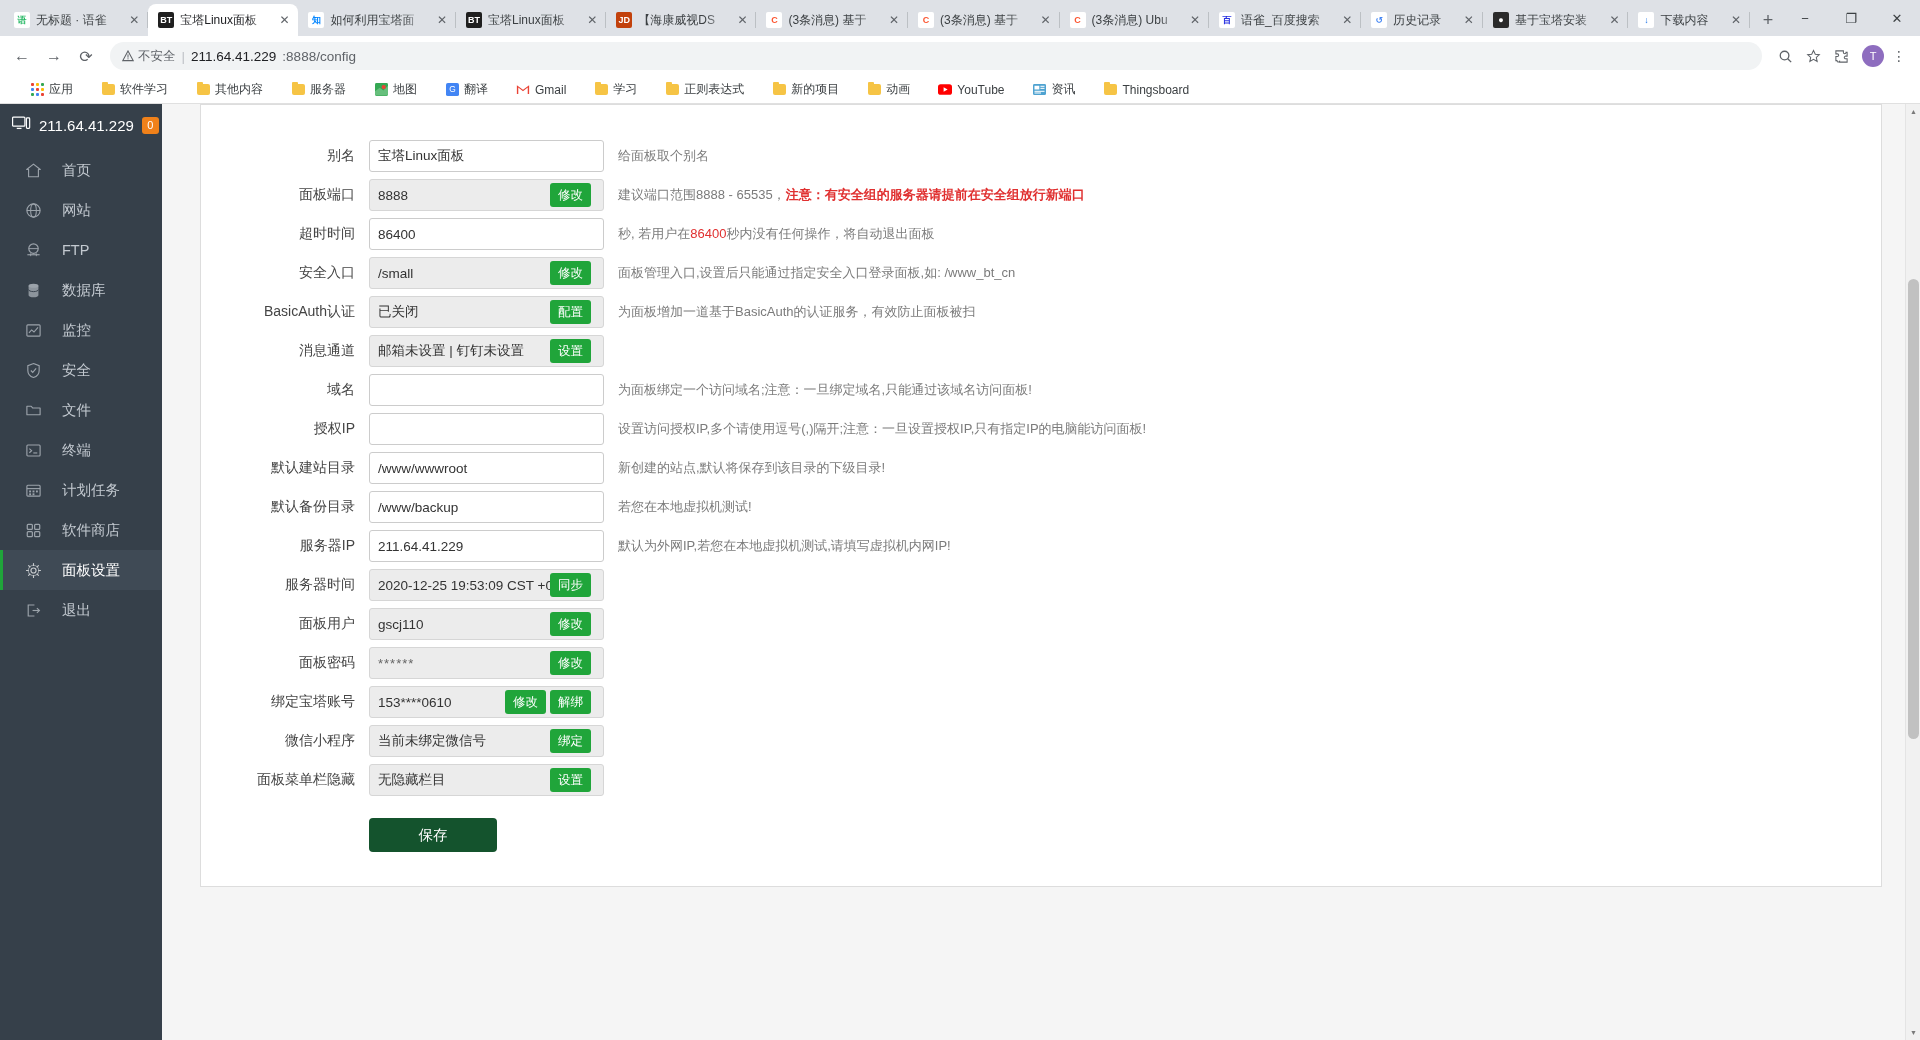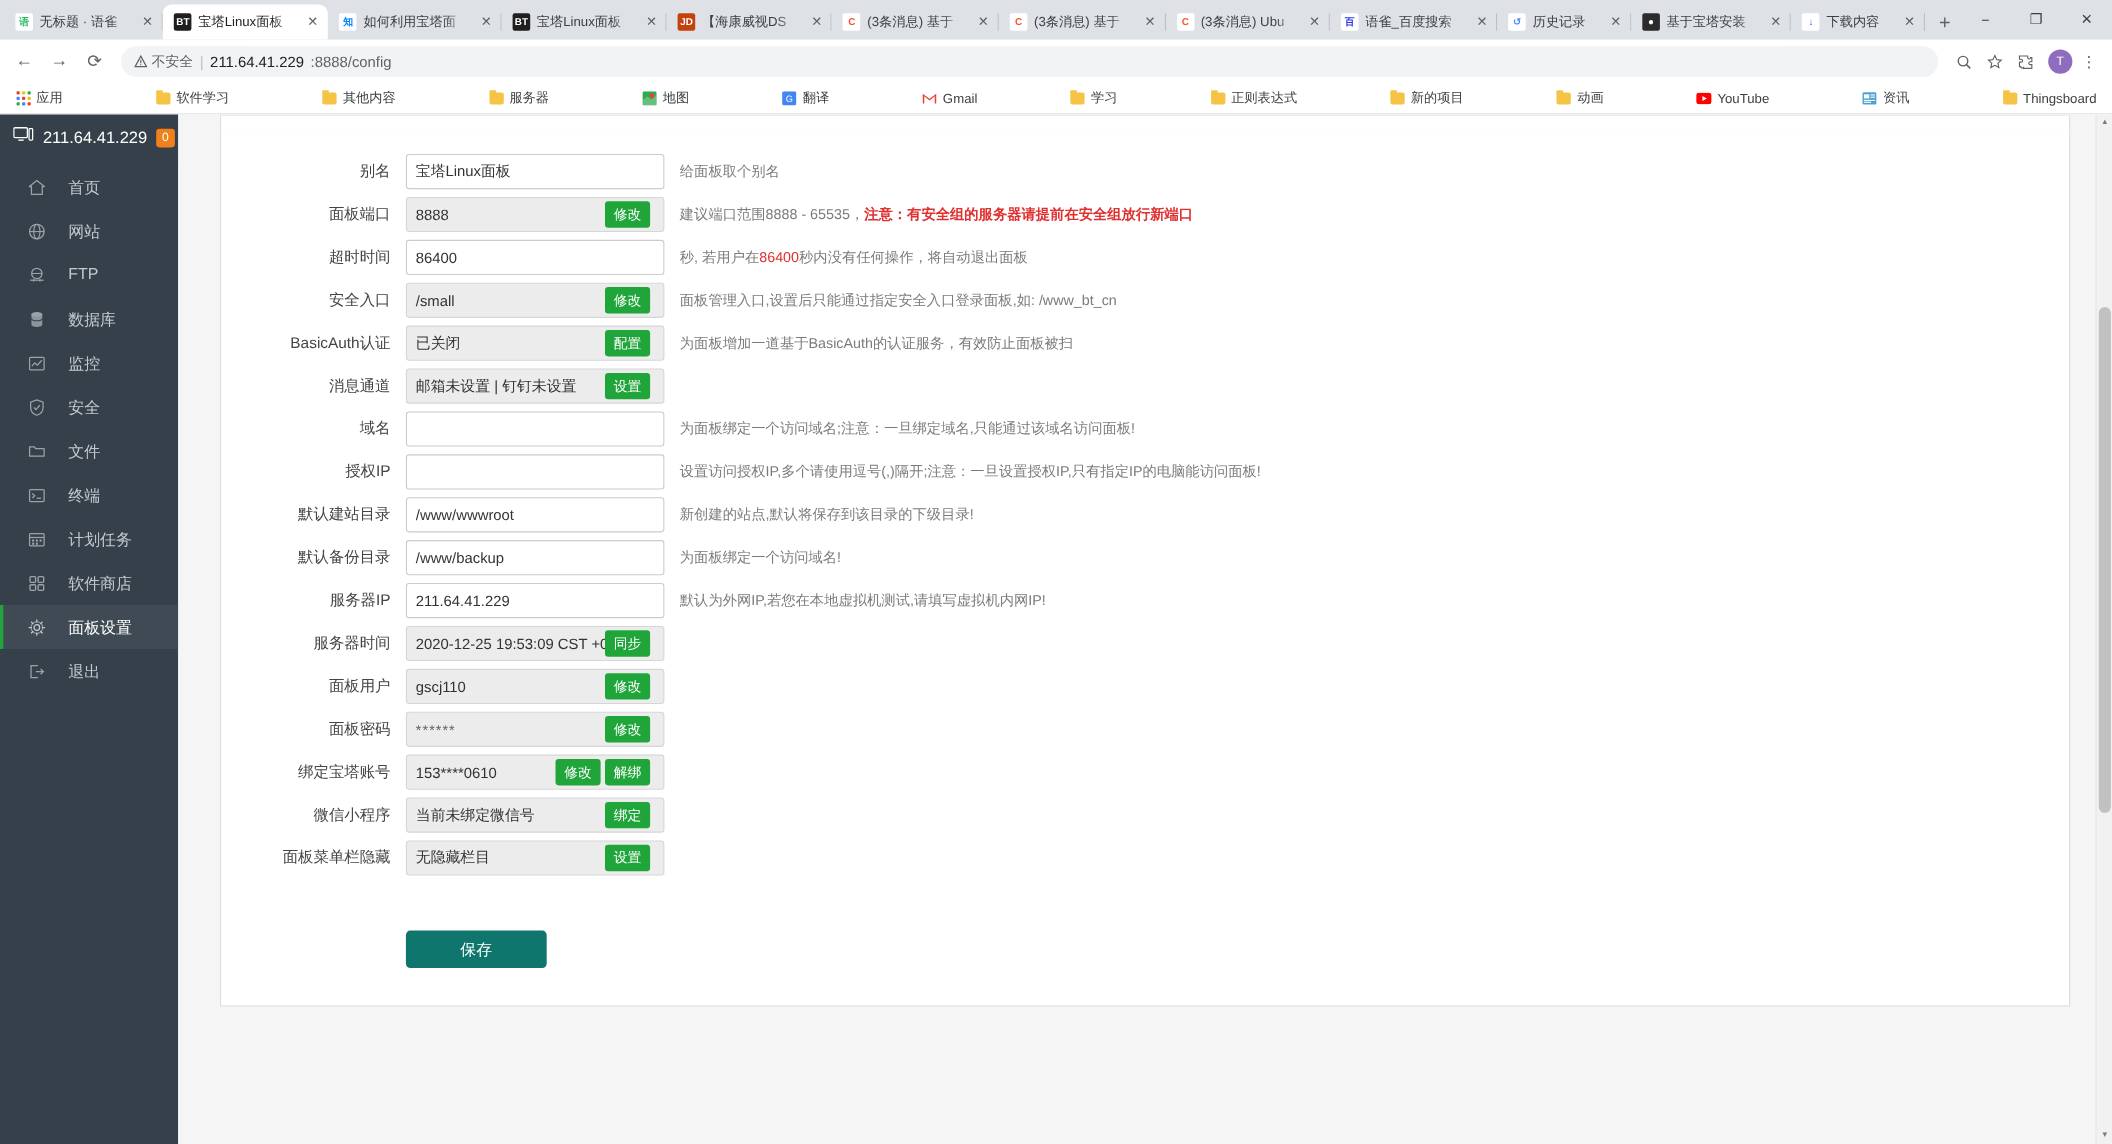--- a/index.html
+++ b/index.html
@@ -110,24 +110,24 @@
   .avatar {
     width: 22px; height: 22px; border-radius: 50%;
     background: #8e6dbf; color: #fff;
     display: flex; align-items: center; justify-content: center;
     font-size: 11px; margin-left: 6px;
   }
 
   .bookmarks {
     height: 28px; background: #ffffff;
     display: flex; align-items: center;
-    padding: 0 8px; gap: 5px;
+    padding: 0 24px; gap: 16px;
     border-bottom: 1px solid #e0e0e0;
     flex: 0 0 28px;
-    font-size: 12px; color: #3c4043; justify-content: space-between;
+    font-size: 12px; color: #3c4043;
   }
   .bm { display: flex; align-items: center; gap: 5px; padding: 2px 6px; border-radius: 4px; white-space: nowrap; }
   .bm .bmico { width: 14px; height: 14px; flex: 0 0 14px; display: flex; align-items: center; justify-content: center; font-size: 10px; }
   .folder-ico {
     width: 13px; height: 11px; background: #f6c445; border-radius: 1px 2px 2px 2px; position: relative;
   }
   .folder-ico::before {
     content:""; position:absolute; top:-2px; left:0; width:6px; height:3px; background:#f6c445; border-radius: 1px 1px 0 0;
   }
   .apps-grid { display: grid; grid-template-columns: repeat(3, 3px); grid-gap: 2px; }
@@ -209,23 +209,23 @@
     padding-left: 14px; font-size: 13px; color: #7b7b7b;
     white-space: nowrap; overflow: hidden;
   }
   .fhint .red { color: #e03030; }
   .fhint .redb { color: #e03030; font-weight: bold; }
 
   .save-row { display: flex; margin-top: 22px; }
   .save-btn {
     margin-left: 168px;
     width: 128px; height: 34px;
-    background: #0f766e; color: #fff;
+    background: #14532d; color: #fff;
     display: flex; align-items: center; justify-content: center;
-    border-radius: 4px; font-size: 14.5px; margin-top: 28px;
+    border-radius: 4px; font-size: 14.5px;
   }
 
   
   .vscroll {
     position: absolute; right: 0; top: 0; bottom: 0; width: 15px;
     background: #f1f1f1; border-left: 1px solid #e4e4e4;
   }
   .vthumb {
     position: absolute; left: 2px; width: 11px;
     background: #c1c1c1; border-radius: 6px;
@@ -688,21 +688,21 @@
                   <div class="fctrl">
                     <span class="fval">/www/wwwroot</span>
                   </div>
                   <div class="fhint"><span>新创建的站点,默认将保存到该目录的下级目录!</span></div>
                 </div>
                 <div class="frow">
                   <div class="flabel">默认备份目录</div>
                   <div class="fctrl">
                     <span class="fval">/www/backup</span>
                   </div>
-                  <div class="fhint"><span>为面板绑定一个访问域名!</span></div>
+                  <div class="fhint"><span>若您在本地虚拟机测试!</span></div>
                 </div>
                 <div class="frow">
                   <div class="flabel">服务器IP</div>
                   <div class="fctrl">
                     <span class="fval">211.64.41.229</span>
                   </div>
                   <div class="fhint"><span>默认为外网IP,若您在本地虚拟机测试,请填写虚拟机内网IP!</span></div>
                 </div>
                 <div class="frow">
                   <div class="flabel">服务器时间</div>

